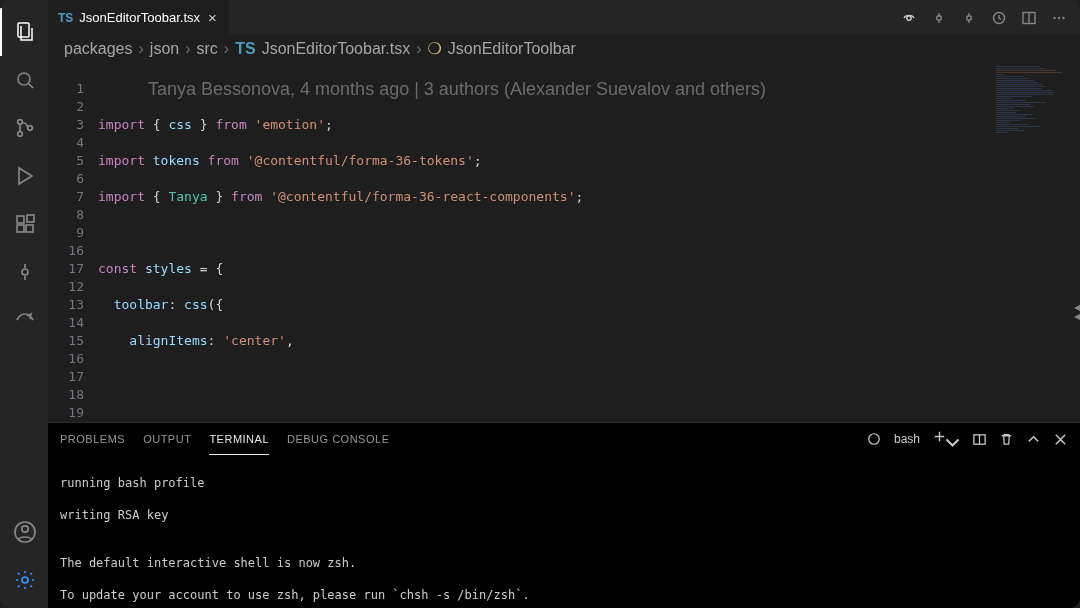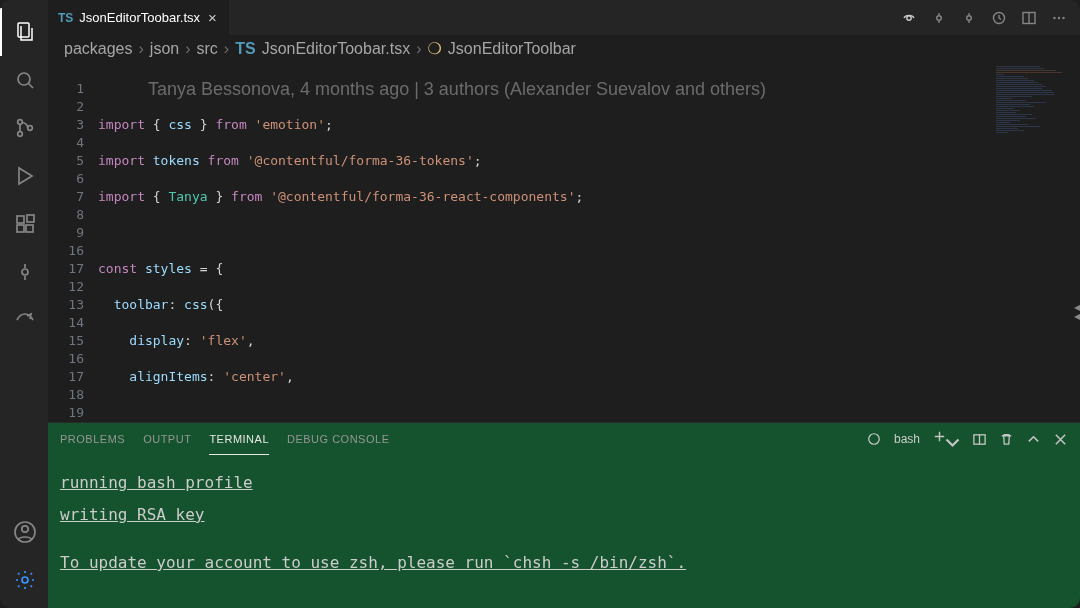--- a/index.html
+++ b/index.html
@@ -140,21 +140,21 @@
       margin-bottom: 1px;
       background: #3a4a6b;
     }
     .coll-split {
       position: absolute; right: 0; top: 0; width: 6px; height: 20px;
       display: flex; flex-direction: column; justify-content: center; gap:2px;
       color:#888; font-size:8px;
     }
     .panel {
       border-top: 1px solid #2a2a2a;
-      background: #14532d;
+      background: #000000;
       display: flex;
       flex-direction: column;
       height: 186px;
       flex-shrink: 0;
     }
     .panel-tabs {
       display: flex;
       align-items: center;
       padding: 0 12px;
       height: 32px;
@@ -179,26 +179,25 @@
       font-size: 12px;
       color: #cccccc;
     }
     .panel-actions .bash { display:flex; align-items:flex-start; gap:13px; }
     .panel-actions .pa-icon { color: #c5c5c5; cursor:pointer; display:flex; }
     .panel-actions .pa-icon svg { width:15px; height:15px; }
     .terminal {
       flex: 1;
       padding: 4px 12px 0 12px;
       font-family: Menlo, Monaco, Consolas, monospace;
-      font-size: 16px;
+      font-size: 12px;
       line-height: 16px;
       color: #cccccc;
       white-space: pre-wrap;
       overflow: hidden;
-      text-decoration: underline;
     }
     
     .k  { color: #c586c0; } 
     .fn { color: #4ec9b0; } 
     .id { color: #9cdcfe; } 
     .s  { color: #ce9178; } 
     .p  { color: #d4d4d4; }
     .pipe{ color:#555;}
   </style>
 </head>
@@ -356,21 +355,20 @@
           <div>19</div>
       </div>
       <div class="code">
 <div class="blame">Tanya Bessonova, 4 months ago | 3 authors (Alexander Suevalov and others)</div>
 <div><span class="k">import</span> <span class="p">{ </span><span class="id">css</span><span class="p"> }</span> <span class="k">from</span> <span class="s">'emotion'</span><span class="p">;</span></div>
 <div><span class="k">import</span> <span class="id">tokens</span> <span class="k">from</span> <span class="s">'@contentful/forma-36-tokens'</span><span class="p">;</span></div>
 <div><span class="k">import</span> <span class="p">{ </span><span class="fn">Tanya</span><span class="p"> }</span> <span class="k">from</span> <span class="s">'@contentful/forma-36-react-components'</span><span class="p">;</span></div>
 <div> </div>
 <div><span class="k">const</span> <span class="id">styles</span> <span class="p">= {</span></div>
 <div><span class="pipe">  </span><span class="id">toolbar</span><span class="p">: </span><span class="id">css</span><span class="p">({</span></div>
-<div><span class="pipe">  </span>  <span class="id">display</span><span class="p">: </span><span class="s">'flex'</span><span class="p">,</span></div>
 <div><span class="pipe">  </span>  <span class="id">alignItems</span><span class="p">: </span><span class="s">'center'</span><span class="p">,</span></div>
 
 
 
 
 
 
 
 
 
@@ -459,20 +457,21 @@
             <svg viewBox="0 0 16 16" stroke="currentColor" stroke-width="1.6" fill="none">
               <path d="M3 3l10 10M13 3L3 13"></path>
             </svg>
           </div>
       </div>
     </div>
     <div class="terminal">
 <div>running bash profile</div>
 <div>writing RSA key</div>
 <div></div>
+<div>The default interactive shell is now zsh.</div>
 <div>To update your account to use zsh, please run `chsh -s /bin/zsh`.</div>
 
 
 
 
 
     </div>
   </div>
 
 </div>

